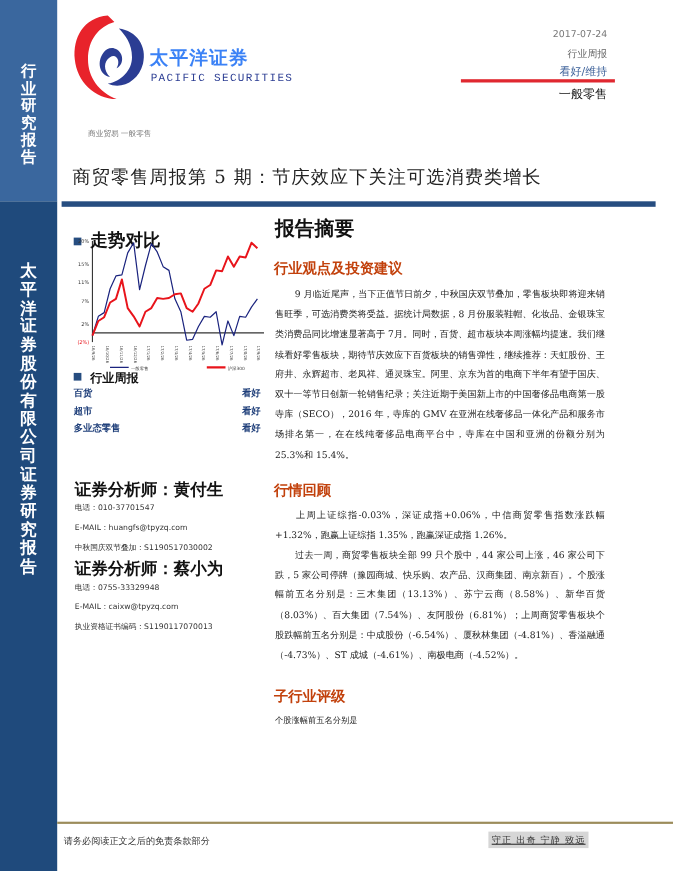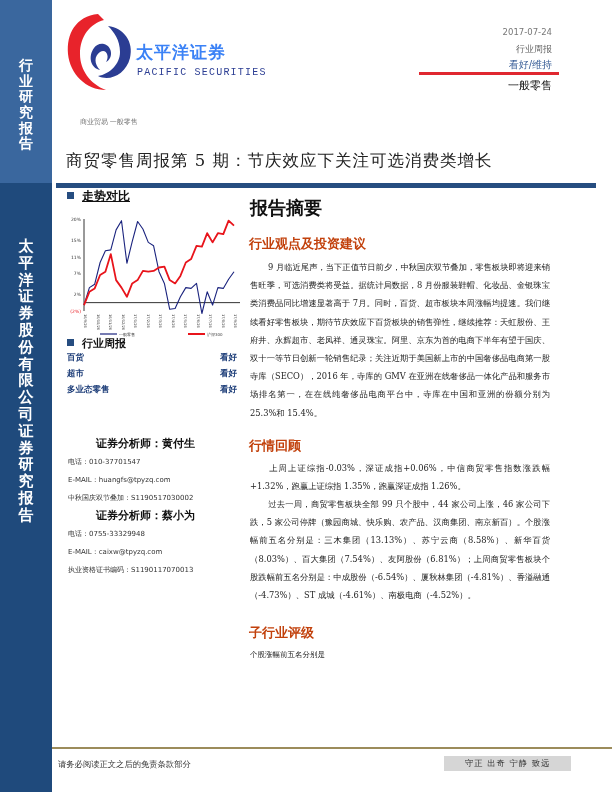--- a/index.html
+++ b/index.html
@@ -22,39 +22,39 @@
   .hdr-type { top: 43px; font-size: 9px; color: #666; }
   .hdr-rating { top: 58px; font-size: 10px; color: #3a5f98; }
   .hdr-line { position: absolute; left: 419px; top: 72px; width: 140px; height: 3px; background: #e02830; }
   .hdr-industry { top: 78px; font-size: 11px; color: #111; }
 
   .crumb { position: absolute; left: 80px; top: 117px; font-size: 7px; color: #777; font-family: Liberation Serif, serif; }
   .title { position: absolute; left: 66px; top: 150px; font-size: 16.5px; color: #222; letter-spacing: 1px; }
 
   .blue-rule { position: absolute; left: 56px; top: 183px; width: 540px; height: 5px; background: #264d80; }
 
-  .sec-left { position: absolute; left: 67px; top: 188px; font-size: 12px; font-weight: bold; color: #111; text-decoration: underline; }
+  .sec-left { position: absolute; left: 67px; top: 209px; font-size: 16px; font-weight: bold; color: #111; }
   .sq { display: inline-block; width: 7px; height: 7px; background: #264d80; margin-right: 8px; vertical-align: 1px; }
 
   .chart { position: absolute; left: 62px; top: 213px; width: 182px; height: 125px; }
 
   .sub-rating-head { position: absolute; left: 67px; top: 336px; font-size: 11px; font-weight: bold; color: #111; }
   .sub-rating-row { position: absolute; left: 67px; width: 170px; font-size: 8.5px; font-weight: bold; color: #1f3f7a; }
   .sub-rating-row .v { position: absolute; right: 0; top: 0; }
 
   .analyst { position: absolute; left: 68px; font-family: "DejaVu Sans", sans-serif; color: #333; font-size: 7px; }
-  .analyst-name { font-family: Liberation Serif, serif; font-weight: bold; font-size: 11px; color: #111; margin-left: 28px; }
+  .analyst-name { font-family: Liberation Serif, serif; font-weight: bold; font-size: 15px; color: #111; }
   .h-summary { position: absolute; left: 250px; top: 196px; font-size: 18px; font-weight: bold; color: #111; }
   .h-sec { position: absolute; left: 249px; font-size: 13px; font-weight: bold; color: #c2410c; }
   .para { position: absolute; left: 250px; width: 300px; font-size: 8.3px; line-height: 18.2px; color: #222; text-align: justify; }
   .para .indent { display: inline-block; width: 18px; }
 
   .footer-rule { position: absolute; left: 52px; top: 747px; width: 560px; height: 2px; background: #9c8c5b; }
   .footer-left { position: absolute; left: 58px; top: 759px; font-size: 8.3px; color: #333; }
-  .footer-right { position: absolute; left: 444px; top: 756px; font-size: 8.3px; color: #333; background: #d6d6d6; padding: 2px 21px; letter-spacing: 1px; }
+  .footer-right { position: absolute; left: 444px; top: 756px; font-size: 8.3px; color: #333; background: #d6d6d6; padding: 2px 3px; letter-spacing: 1px; text-decoration: underline; }
 </style>
 </head>
 <body>
 
 <div class="sidebar-top"></div>
 <div class="sidebar-bottom"></div>
 <div class="vtext top" id="vt-top">
     <span>行</span>
     <span>业</span>
     <span>研</span>

